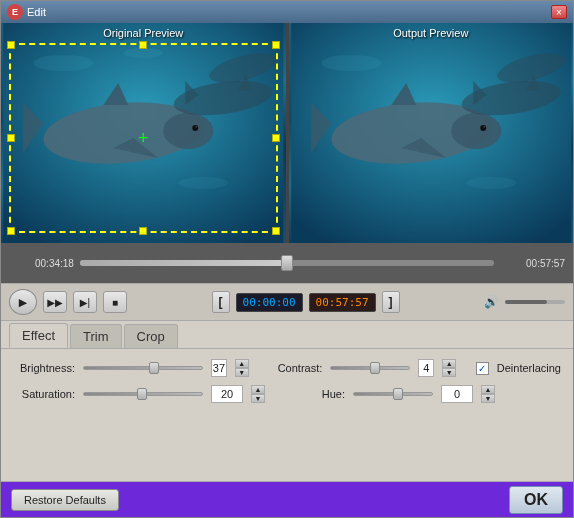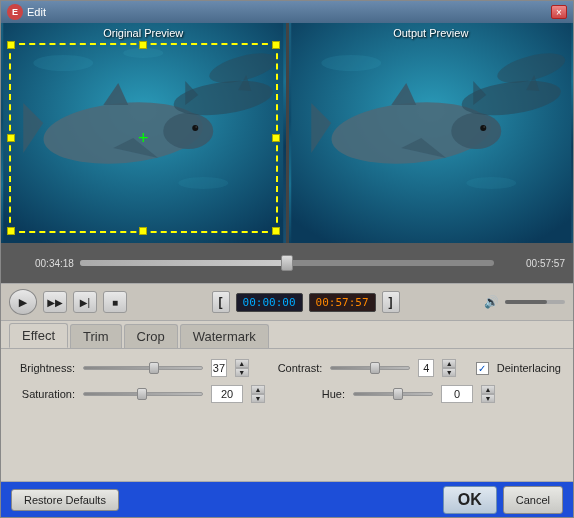--- a/index.html
+++ b/index.html
@@ -364,21 +364,21 @@
       align-items: center;
       justify-content: center;
       flex-shrink: 0;
     }
     .checkbox.checked::after {
       content: '✓';
       font-size: 10px;
       color: #0050c0;
     }
     .bottom-bar {
-      background: #1d4ed8;
+      background: #6d28d9;
       height: 36px;
       display: flex;
       align-items: center;
       padding: 0 10px;
       justify-content: space-between;
       border-top: 1px solid #aaa;
       flex-shrink: 0;
     }
     .btn-default {
       padding: 4px 12px;
@@ -545,23 +545,20 @@
   <div class="tabs-area">
     <div class="tab active">
       <span>Effect</span>
     </div>
     <div class="tab">
       <span>Trim</span>
     </div>
     <div class="tab">
       <span>Crop</span>
     </div>
-    <div class="tab">
-      <span>Watermark</span>
-    </div>
   </div>
 
   <div class="settings-area">
 
     <div class="settings-row">
 
       <span class="setting-label">Brightness:</span>
       <div class="slider-track">
         <div class="slider-thumb" style="left: 55%;"></div>
       </div>
@@ -613,16 +610,15 @@
         <div class="spin-btn">▼</div>
       </div>
     </div>
 
   </div>
 
   <div class="bottom-bar">
     <button class="btn-default">Restore Defaults</button>
     <div class="right-buttons">
       <button class="btn-ok">OK</button>
-      <button class="btn-default">Cancel</button>
     </div>
   </div>
 </div>
 
 </body></html>

